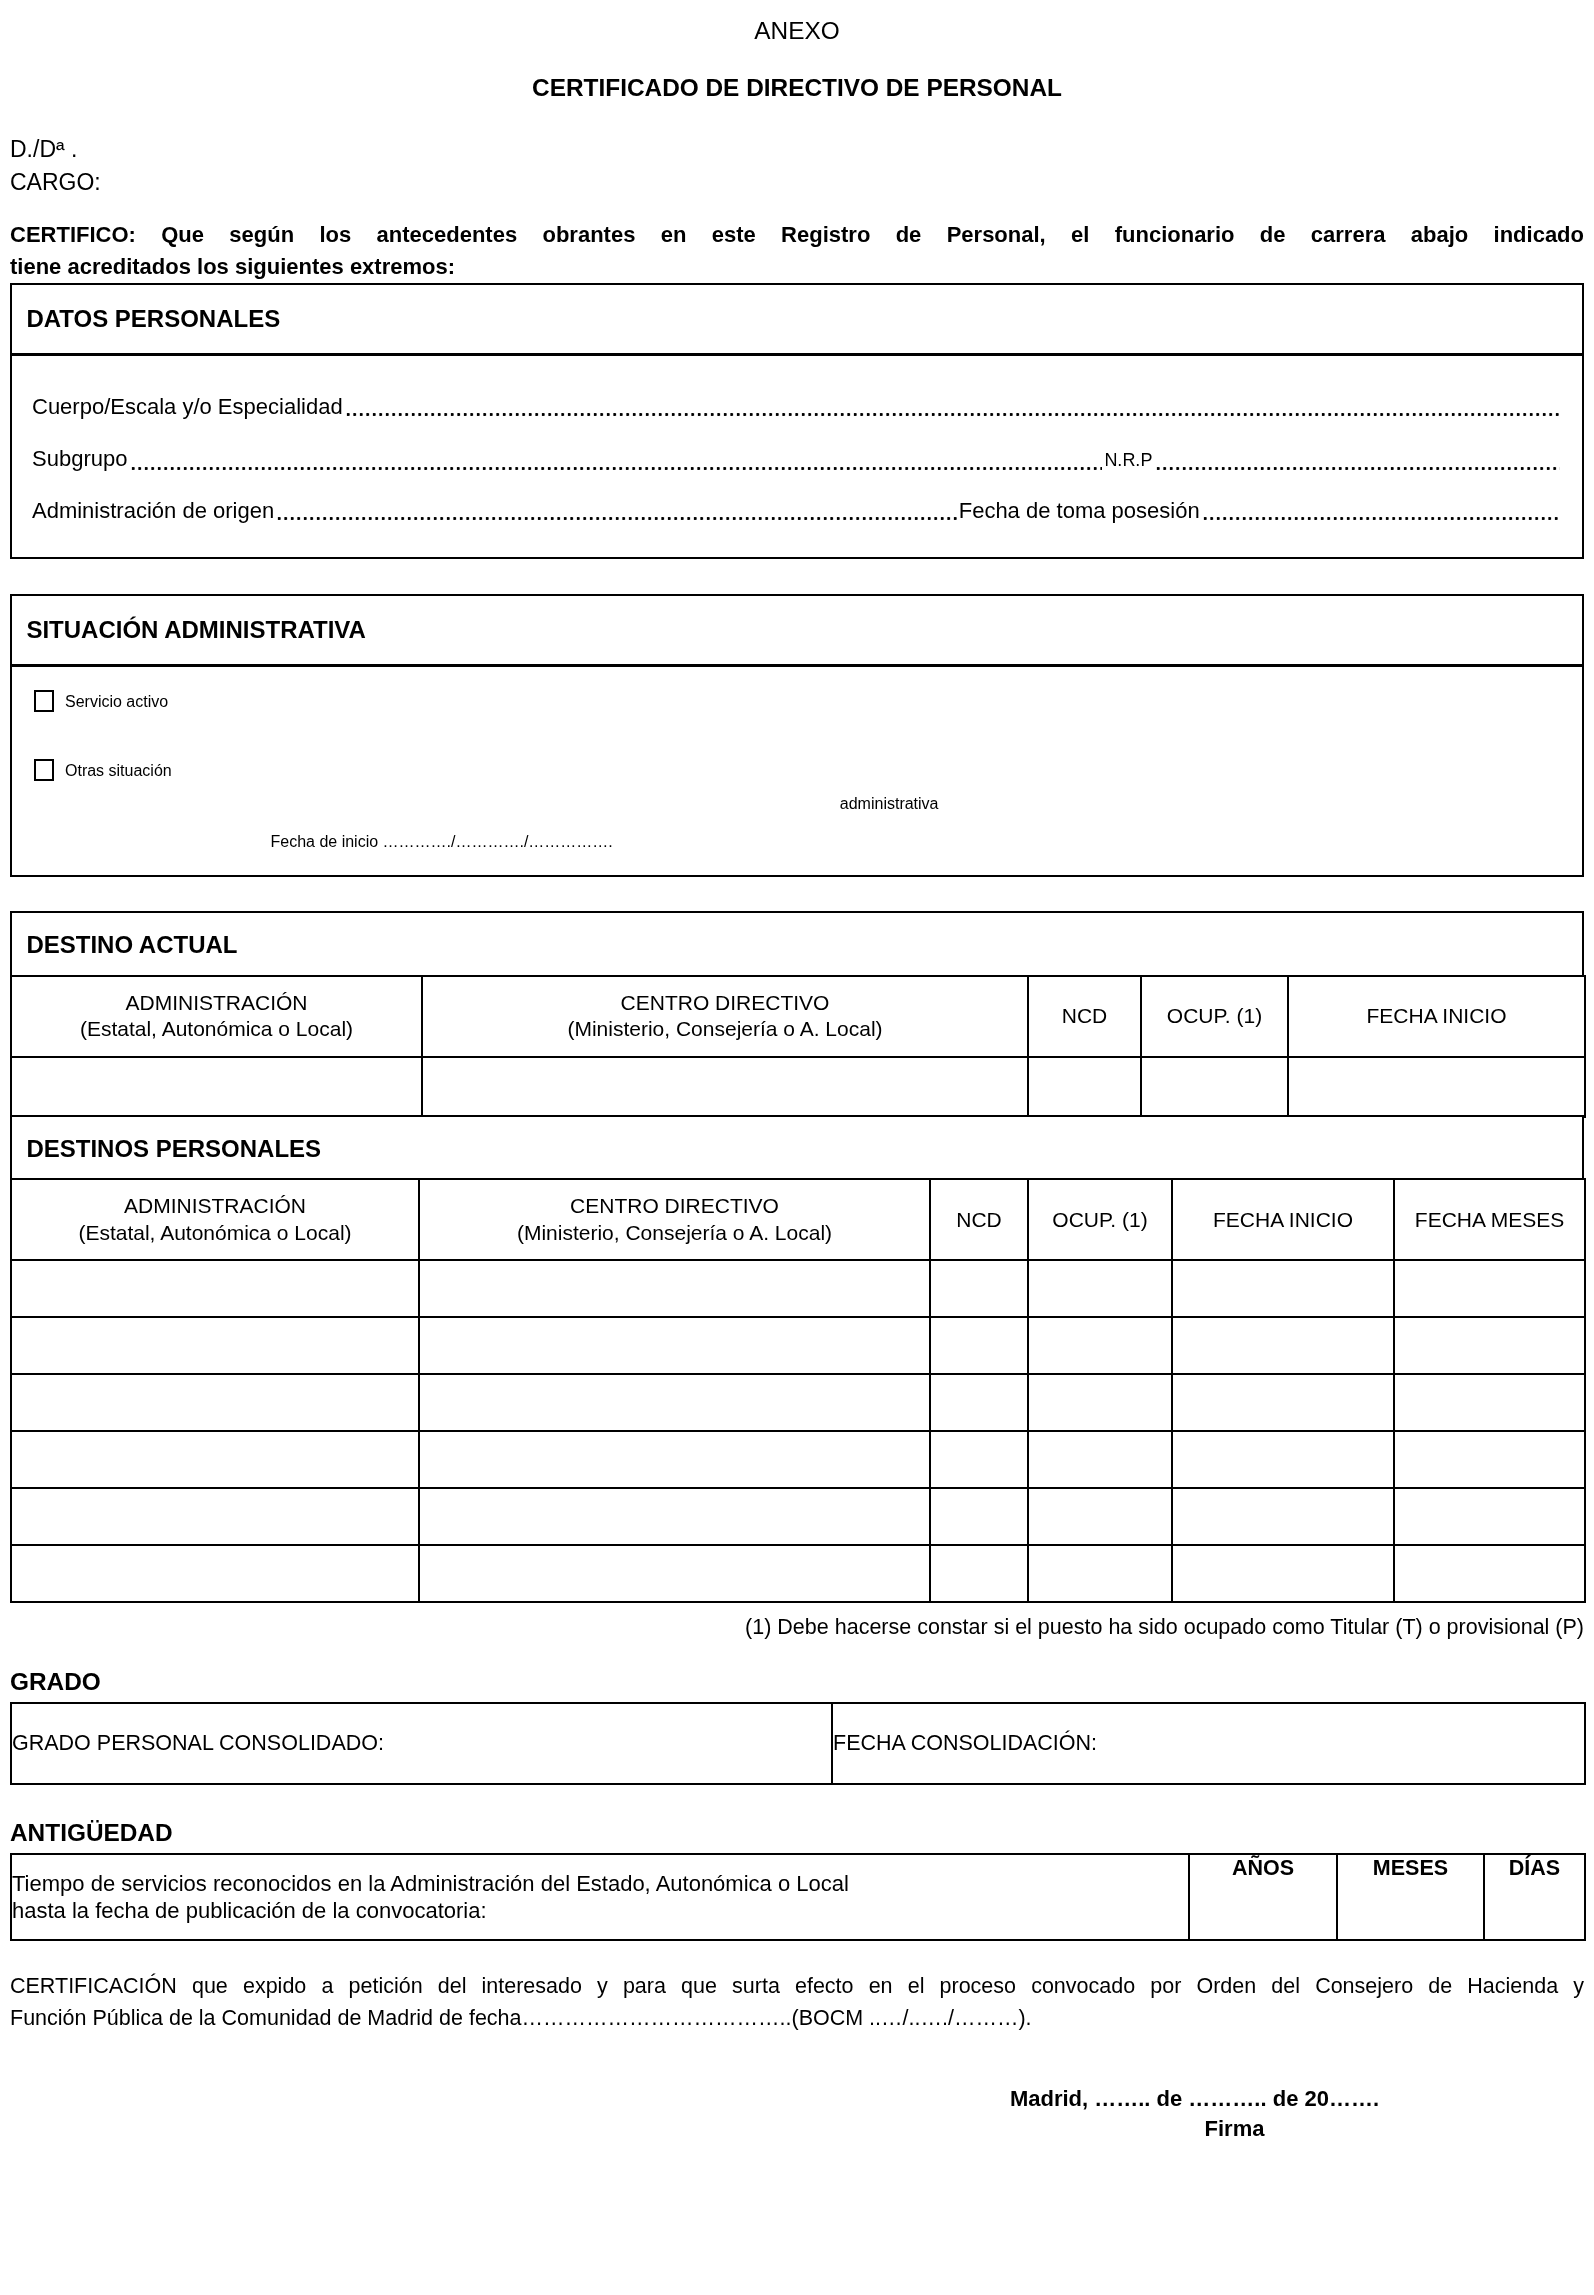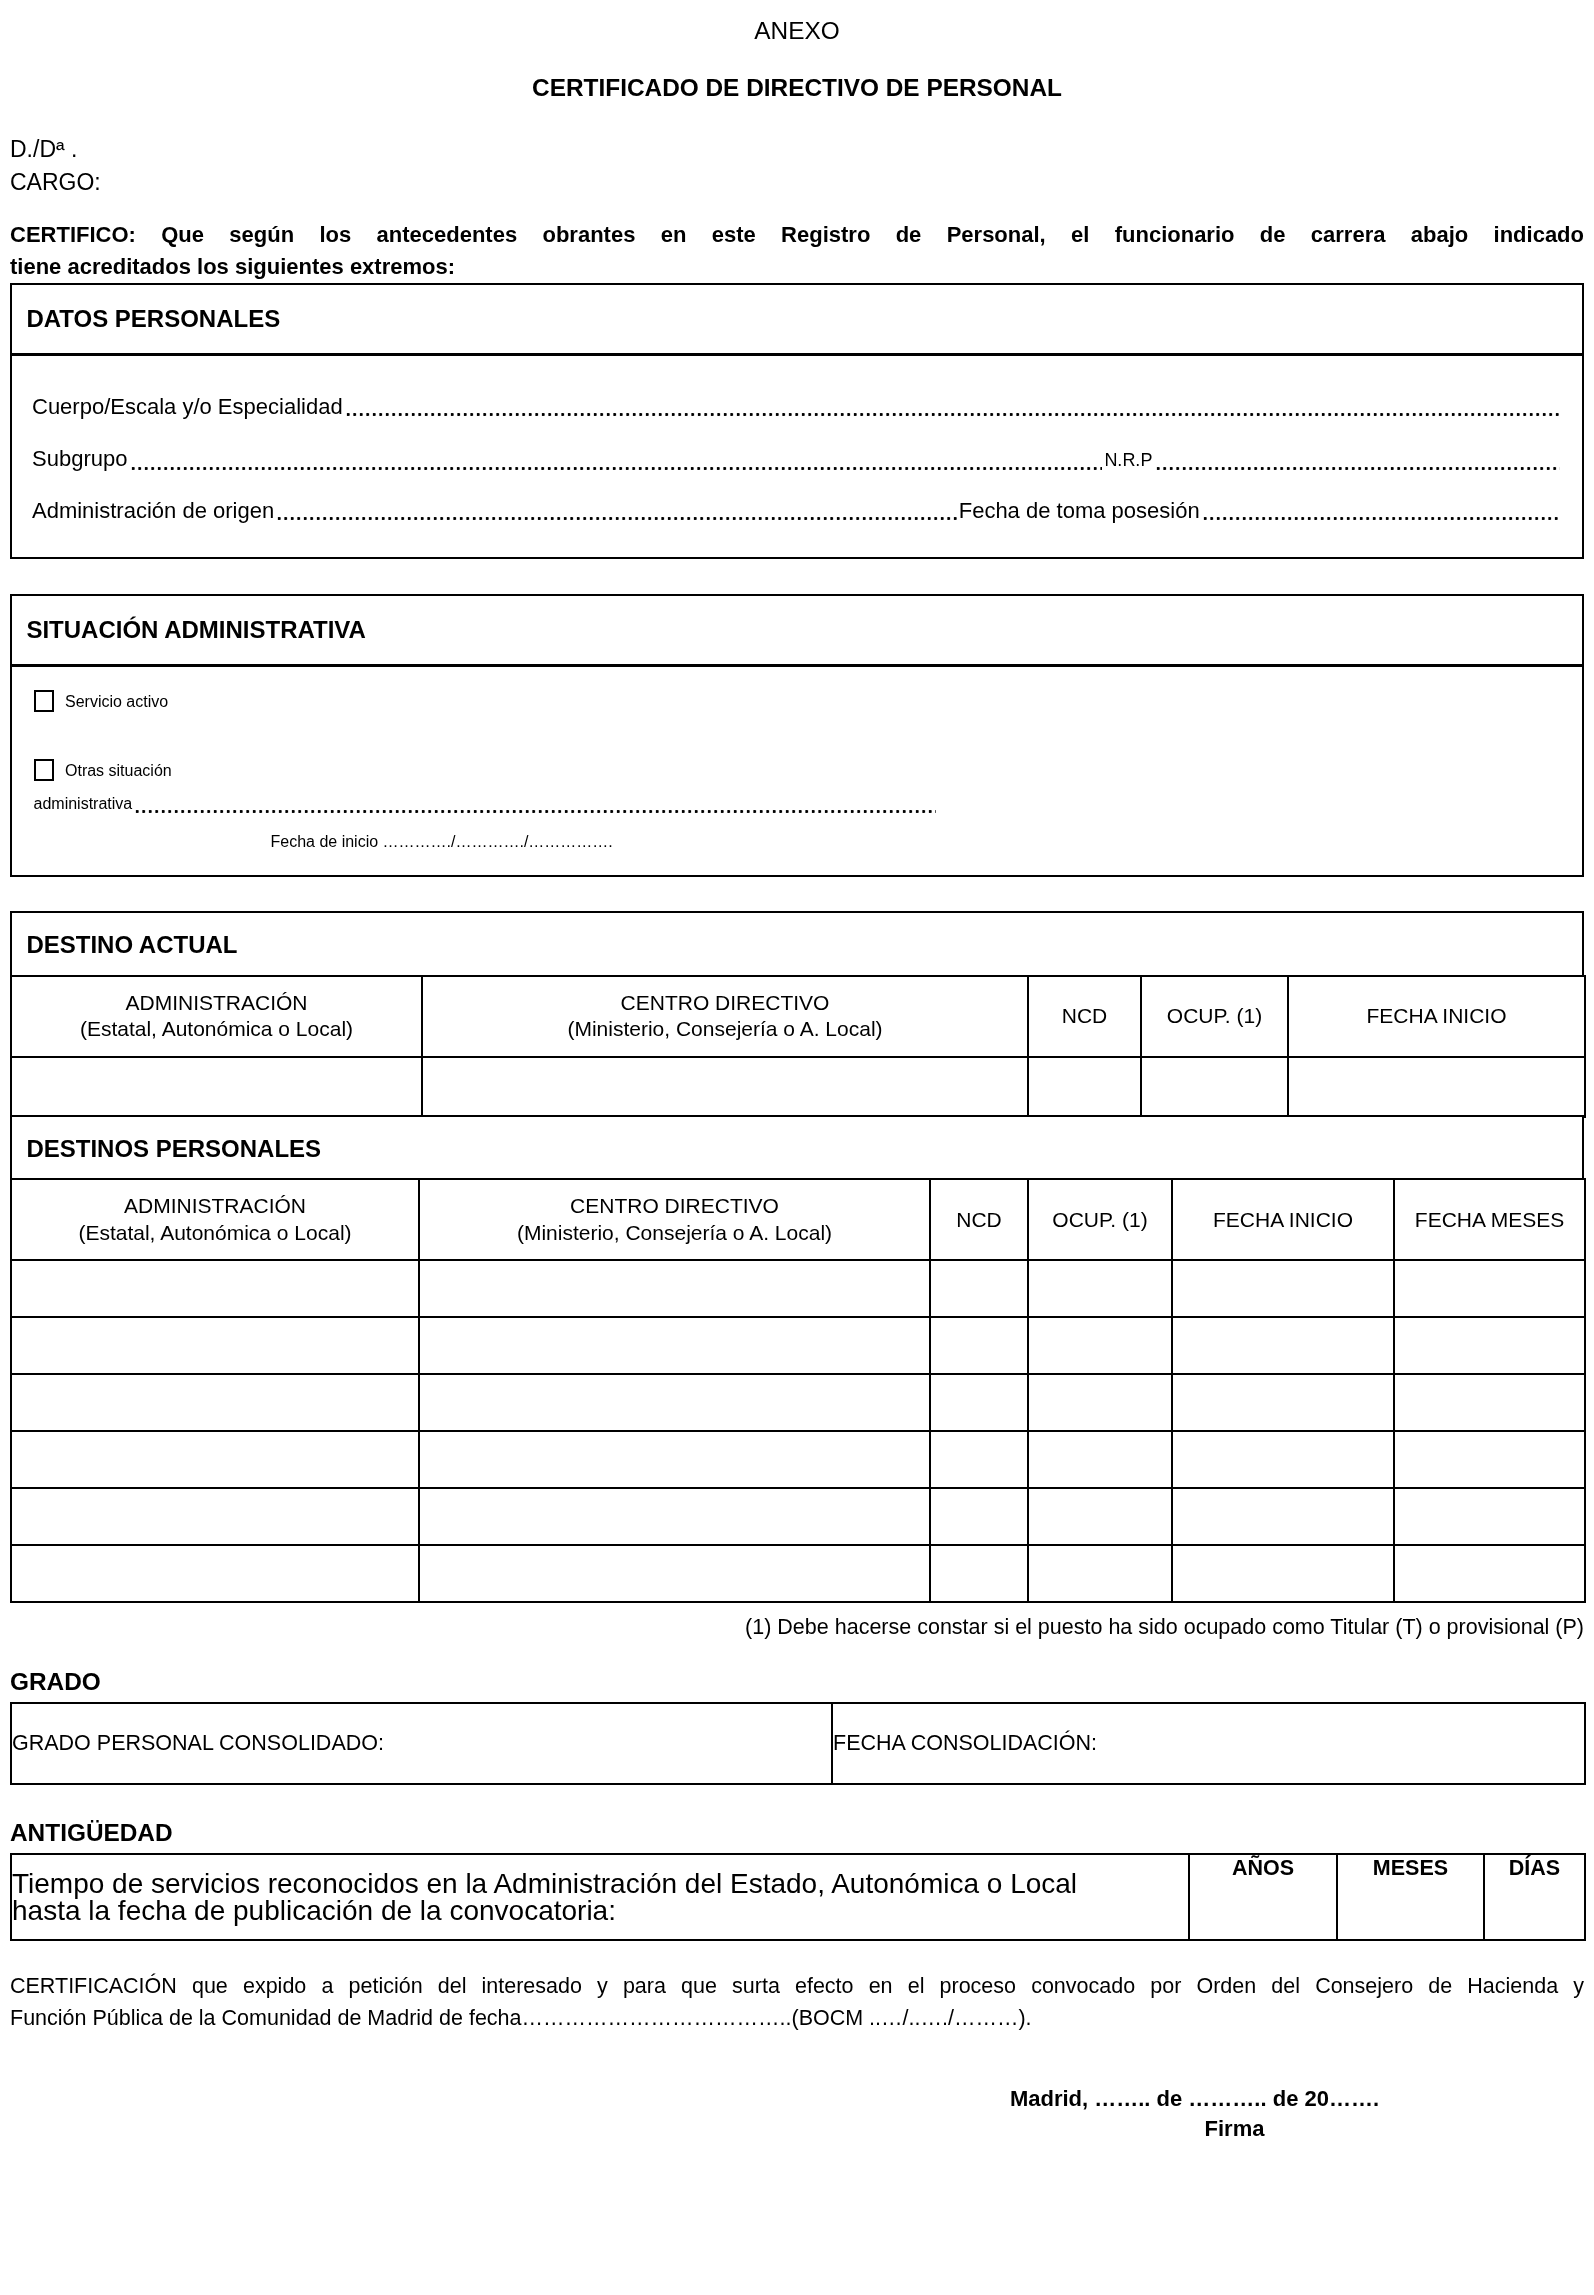--- a/index.html
+++ b/index.html
@@ -31,41 +31,41 @@
     flex:1 1 0;align-self:stretch;position:relative;margin:0 2.2px;
     background-image:radial-gradient(circle at 3.2px calc(100% - 6.5px), #000 1.3px, transparent 1.7px);
     background-size:6.5px 100%;background-repeat:repeat-x;
   }
   .mt14{margin-top:10px}.mt30{margin-top:21.5px}.mt32{margin-top:23px}
   .sitbox{margin-top:35px;}
   .sit-content{padding:20px 21.5px 19.4px;font-size:16px;line-height:29px;}
   .chkrow{display:flex;align-items:center;}
   .chk{display:inline-block;width:20px;height:22px;border:2.2px solid #000;box-sizing:border-box;margin-right:11.5px;flex:0 0 auto;}
   .otras{margin-top:40px;}
-  .admrow{margin-top:4.3px;display:flex;align-items:flex-end;width:905px;}
+  .admrow{margin-top:4.3px;display:flex;align-items:flex-end;width:905px;flex-direction:column;}
   .fecharow{margin-top:8.6px;margin-left:237px;}
 
   .band{border:2.9px solid #000;box-sizing:border-box;font-size:24px;font-weight:bold;line-height:29px;padding:17px 14.4px 16.5px;background:#fff;}
   .band.first{margin-top:34px;}
   .band.next{margin-top:-2.9px;}
   table.grid{border-collapse:collapse;table-layout:fixed;width:1574px;margin-top:-2.9px;background:#fff;}
   table.grid td,table.grid th{border:2.2px solid #000;border-top-width:2.9px;border-bottom-width:2.9px;padding:0;}
   table.grid{border:2.9px solid #000;}
   th.colhead{font-size:21px;font-weight:normal;line-height:26.6px;text-align:center;vertical-align:middle;height:79px;}
   td.cell{height:58px;}
   td.cell6{height:55px;}
   .footnote{margin-top:10px;font-size:21.5px;line-height:29px;text-align:right;}
 
   .sec-head{margin-top:24.4px;font-size:24.4px;font-weight:bold;line-height:30px;}
   .sec-head .ul{border-bottom:2.2px solid #000;padding-bottom:7px;}
   table.two{margin-top:5.7px;}
   td.gcell{height:79px;vertical-align:middle;font-size:21.5px;padding-left:14.4px;}
   .sec-head2{margin-top:33px;}
   table.ant{margin-top:4.3px;}
-  td.ant-label{height:84px;vertical-align:middle;font-size:28px;line-height:27px;padding-left:14.4px;}
+  td.ant-label{height:84px;vertical-align:middle;font-size:22px;line-height:27px;padding-left:14.4px;}
   td.ant-num{vertical-align:top;text-align:center;font-size:21.5px;font-weight:bold;line-height:26px;padding-top:5.7px;}
   .certfin{margin-top:29px;font-size:21.5px;line-height:32px;}
   .sig{margin-top:50px;margin-left:962px;width:445px;text-align:center;font-size:22px;font-weight:bold;line-height:30px;}
   .firma{padding-left:80px;}
 </style>
 </head>
 <body>
 
 <div class="page">
 

